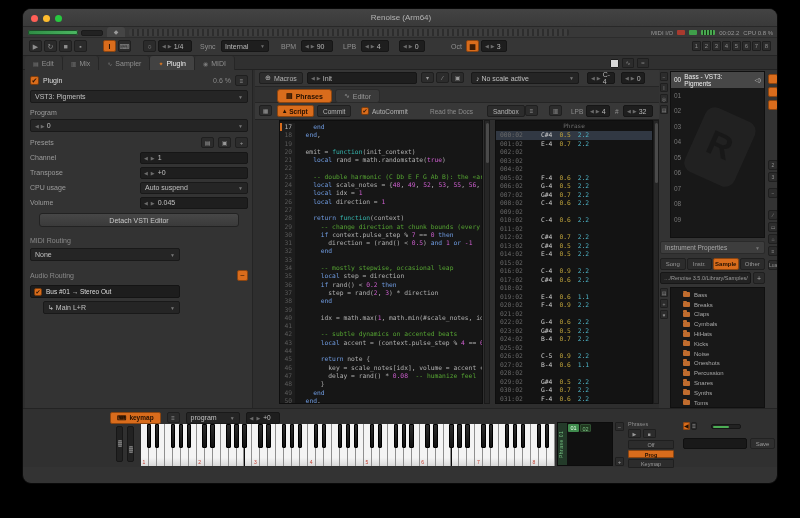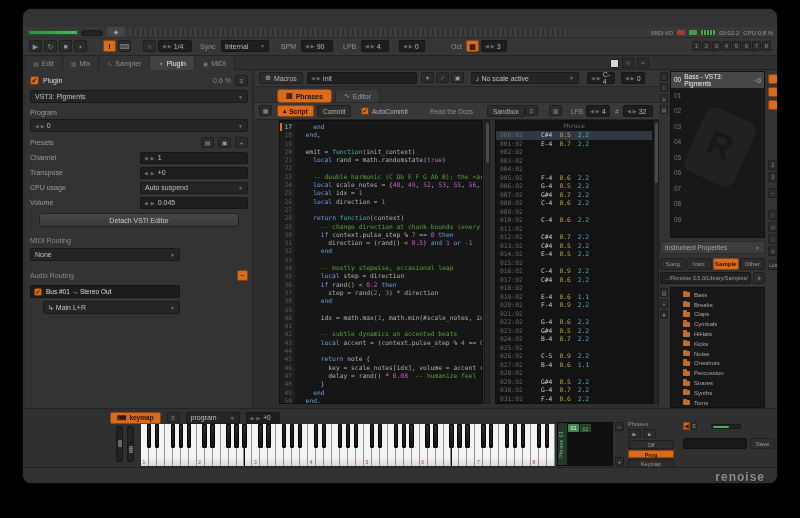--- a/index.html
+++ b/index.html
@@ -151,20 +151,26 @@
   
   .footer{position:absolute;left:0;top:458px;width:756px;height:18px;background:#313131;border-top:1px solid #222}
   .logo{position:absolute;right:14px;top:2px;font-size:12px;font-weight:bold;letter-spacing:1px;color:#8c8c8c;
     text-shadow:0 1px 0 #1d1d1d;font-family:"Liberation Sans",sans-serif}
 </style>
 </head>
 <body>
 
 <div class="win">
 
+  <div class="titlebar">
+    <div class="tl" style="left:8px;background:#ff5f57"></div>
+    <div class="tl" style="left:20px;background:#febc2e"></div>
+    <div class="tl" style="left:32px;background:#28c840"></div>
+    <div class="title">Renoise (Arm64)</div>
+  </div>
 
   <div class="meterrow">
     <div class="greenbar"></div>
     <div class="mbox"></div>
     <div class="mtab">◆</div>
     <div class="scopes"></div>
     <div class="statgrp">
       <span>MIDI I/O</span>
       <span class="led" style="background:#a83a2e"></span>
       <span class="led" style="background:#3f9e4a"></span>
@@ -885,16 +891,13 @@
       <span class="miniic" style="background:#d96c1c;border-color:#8c4510;color:#241002">◀</span>
       <span class="miniic">≡</span>
     </div>
     <div class="greensl">
         <div class="fl"></div>
       </div>
     <div class="saveinput"></div>
     <div class="savebtn">Save</div>
   </div>
 
-  <div class="footer">
-    <div class="logo">renoise</div>
-  </div>
 </div>
 
 </body></html>

